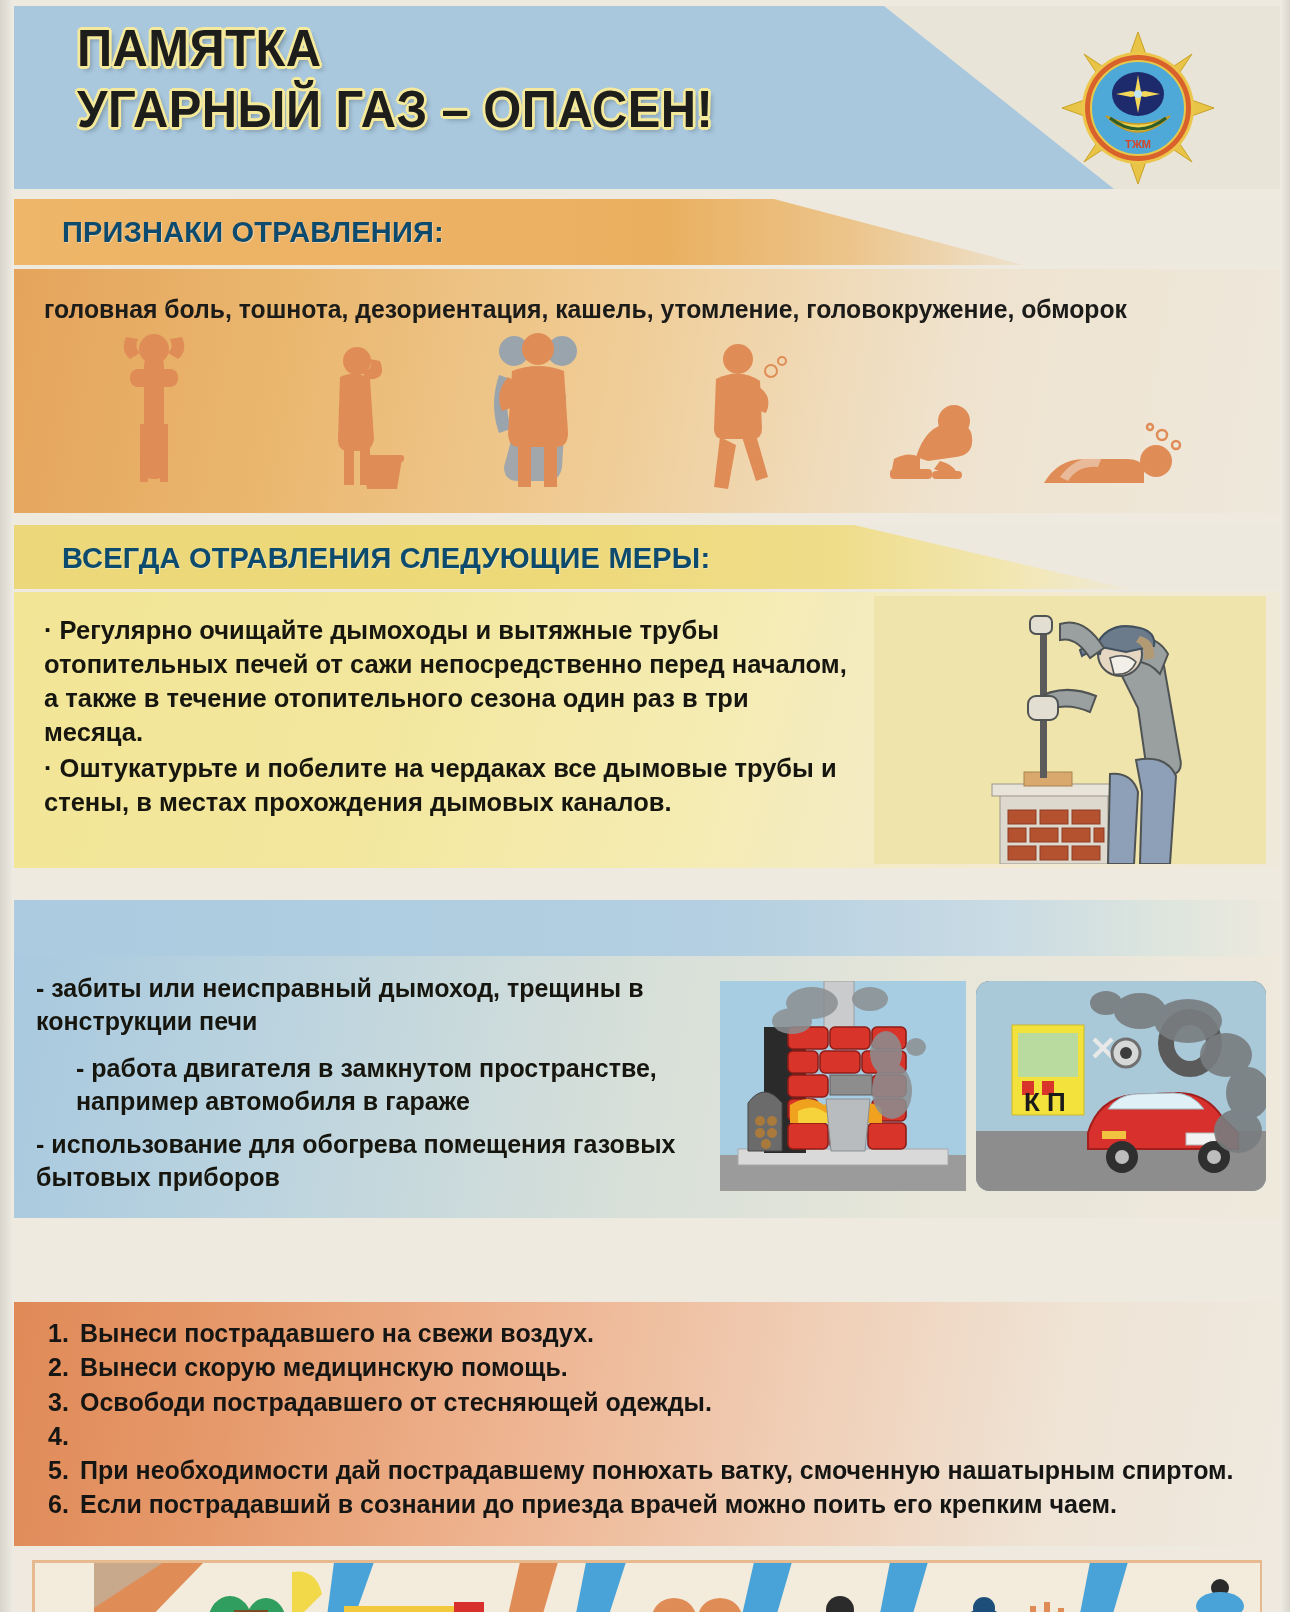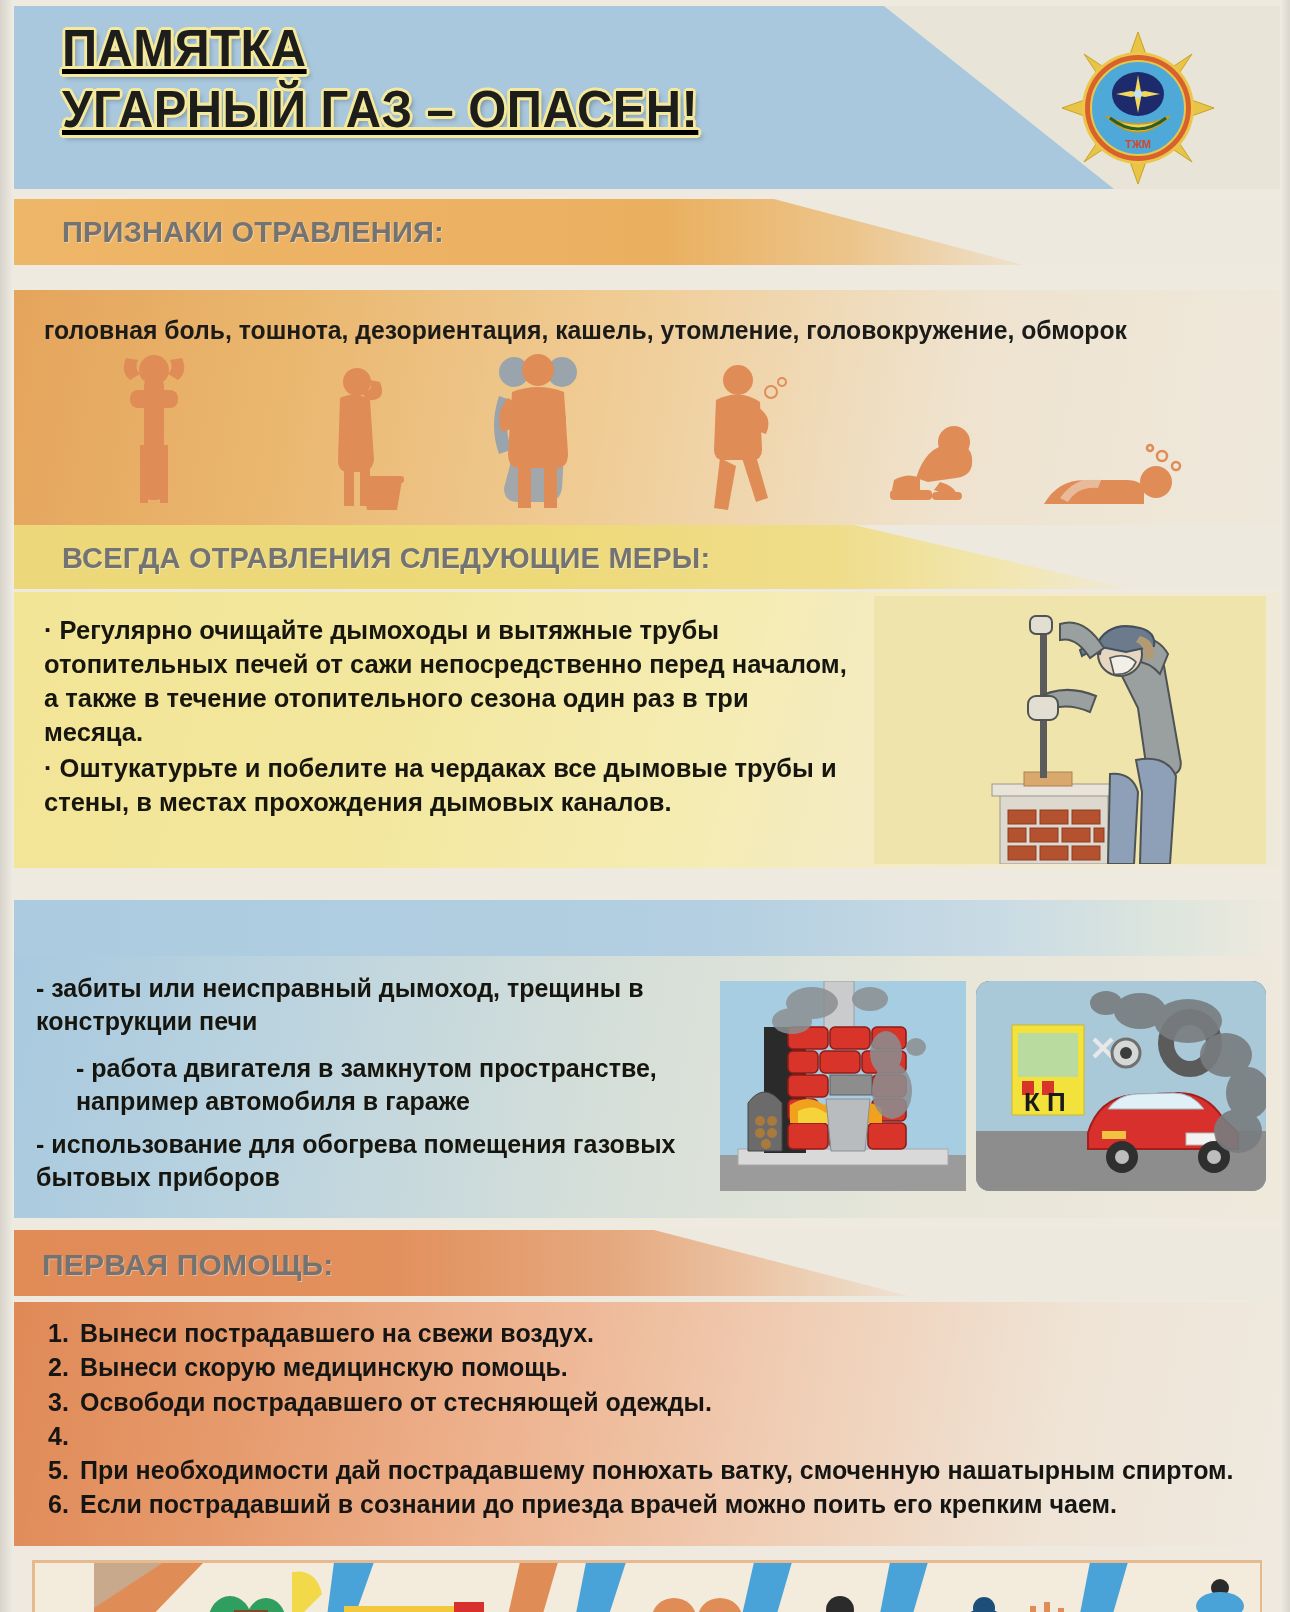--- a/index.html
+++ b/index.html
@@ -25,23 +25,22 @@
     position:absolute;left:0;top:6px;width:1266px;height:183px;
     background:#e9e4d8;
     overflow:hidden;
   }
   .header-blue{
     position:absolute;left:0;top:0;width:1266px;height:183px;
     background:#a9c8de;
     clip-path:polygon(0 0, 870px 0, 1100px 183px, 0 183px);
   }
   .title-wrap{
-    position:absolute;left:48px;top:12px;
+    position:absolute;left:63px;top:12px;
     z-index:3;
-    text-decoration:underline;
   }
   .title-line{
     font-weight:bold;
     font-size:52px;
     letter-spacing:0.5px;
     color:#1d1d1b;
     line-height:1.17;
     text-shadow:
       -2px -2px 0 #f5ea9c, 2px -2px 0 #f5ea9c,
       -2px  2px 0 #f5ea9c, 2px  2px 0 #f5ea9c,
@@ -59,37 +58,36 @@
 
   
   .banner{
     position:relative;height:66px;overflow:hidden;
   }
   .banner .fill{
     position:absolute;left:0;top:0;height:66px;
   }
   .banner .label{
     position:absolute;left:48px;top:0;height:66px;line-height:66px;
-    font-size:29px;font-weight:bold;color:#737373;letter-spacing:.2px;
+    font-size:29px;font-weight:bold;color:#0c4a6e;letter-spacing:.2px;
     white-space:nowrap;z-index:2;
     text-shadow:1px 1px 0 rgba(255,255,255,.35);
   }
 
   
   .sec-symptoms-head{position:absolute;left:0;top:199px;width:1266px;height:66px;background:#eee9de;}
   .sec-symptoms-head .fill{
     width:1050px;
     background:linear-gradient(90deg,#eeb668 0%, #edb163 42%, #eab060 62%, #ecc58c 80%, #eee9de 100%);
     clip-path:polygon(0 0, 760px 0, 1010px 66px, 0 66px);
   }
   .sec-symptoms-body{
     position:absolute;left:0;top:269px;width:1266px;height:244px;
     background:linear-gradient(100deg,#e5a45c 0%,#eab76f 22%,#f0cd97 48%,#efe3cf 74%,#eee8dc 100%);
     overflow:hidden;
-    margin-top:21px;
   }
   .symptoms-text{
     position:absolute;left:30px;top:26px;width:1200px;
     font-size:25px;font-weight:bold;color:#1b1b19;white-space:nowrap;
     transform:scaleX(.99);transform-origin:left;
   }
   .pictos{position:absolute;left:0;top:60px;width:1266px;height:180px;}
 
   
   .sec-measures-head{position:absolute;left:0;top:525px;width:1266px;height:64px;background:#eee9de;}
@@ -445,24 +443,20 @@
               <ellipse cx="272" cy="112" rx="22" ry="26"></ellipse>
             <ellipse cx="250" cy="74" rx="26" ry="22"></ellipse>
               <ellipse cx="212" cy="40" rx="34" ry="22"></ellipse>
             <ellipse cx="164" cy="30" rx="26" ry="18"></ellipse>
               <ellipse cx="130" cy="22" rx="16" ry="12"></ellipse>
           </g>
         </svg>
       </div>
     </div>
 
-    <div class="banner sec-aid-head">
-      <div class="fill"></div>
-      <div class="label">ПЕРВАЯ ПОМОЩЬ:</div>
-    </div>
 
     <div class="sec-aid-body">
       <div class="aid-list">
         <div class="aid-item">
           <span class="aid-num">1.</span>
           <span>Вынеси пострадавшего на свежи воздух.</span>
         </div>
         <div class="aid-item">
           <span class="aid-num">2.</span>
           <span>Вынеси скорую медицинскую помощь.</span>

